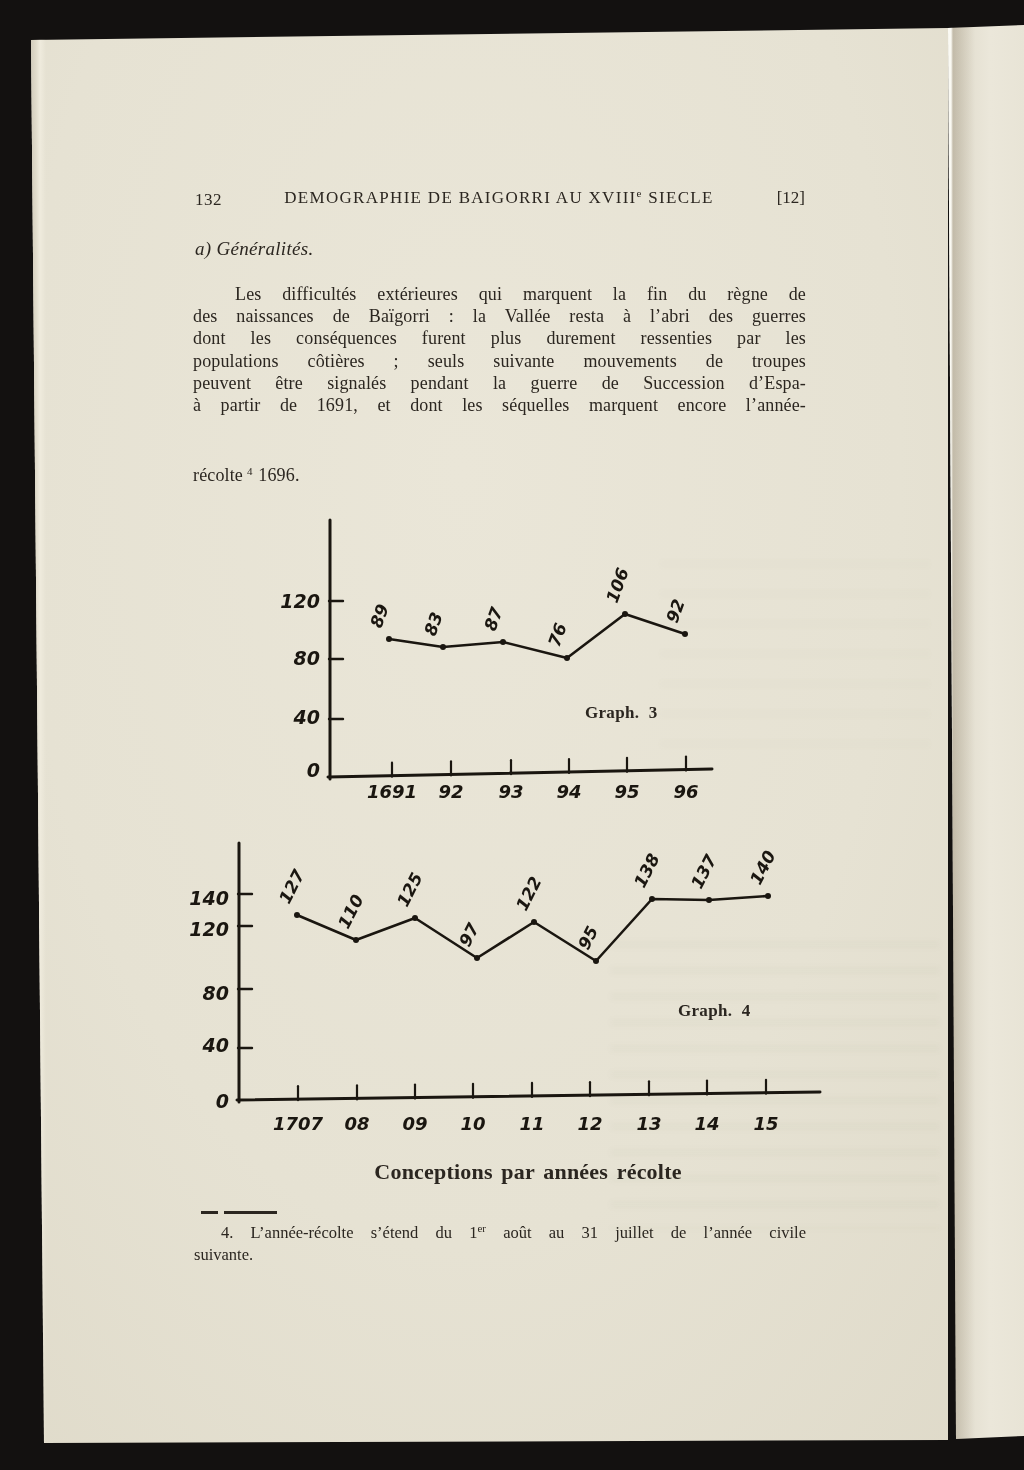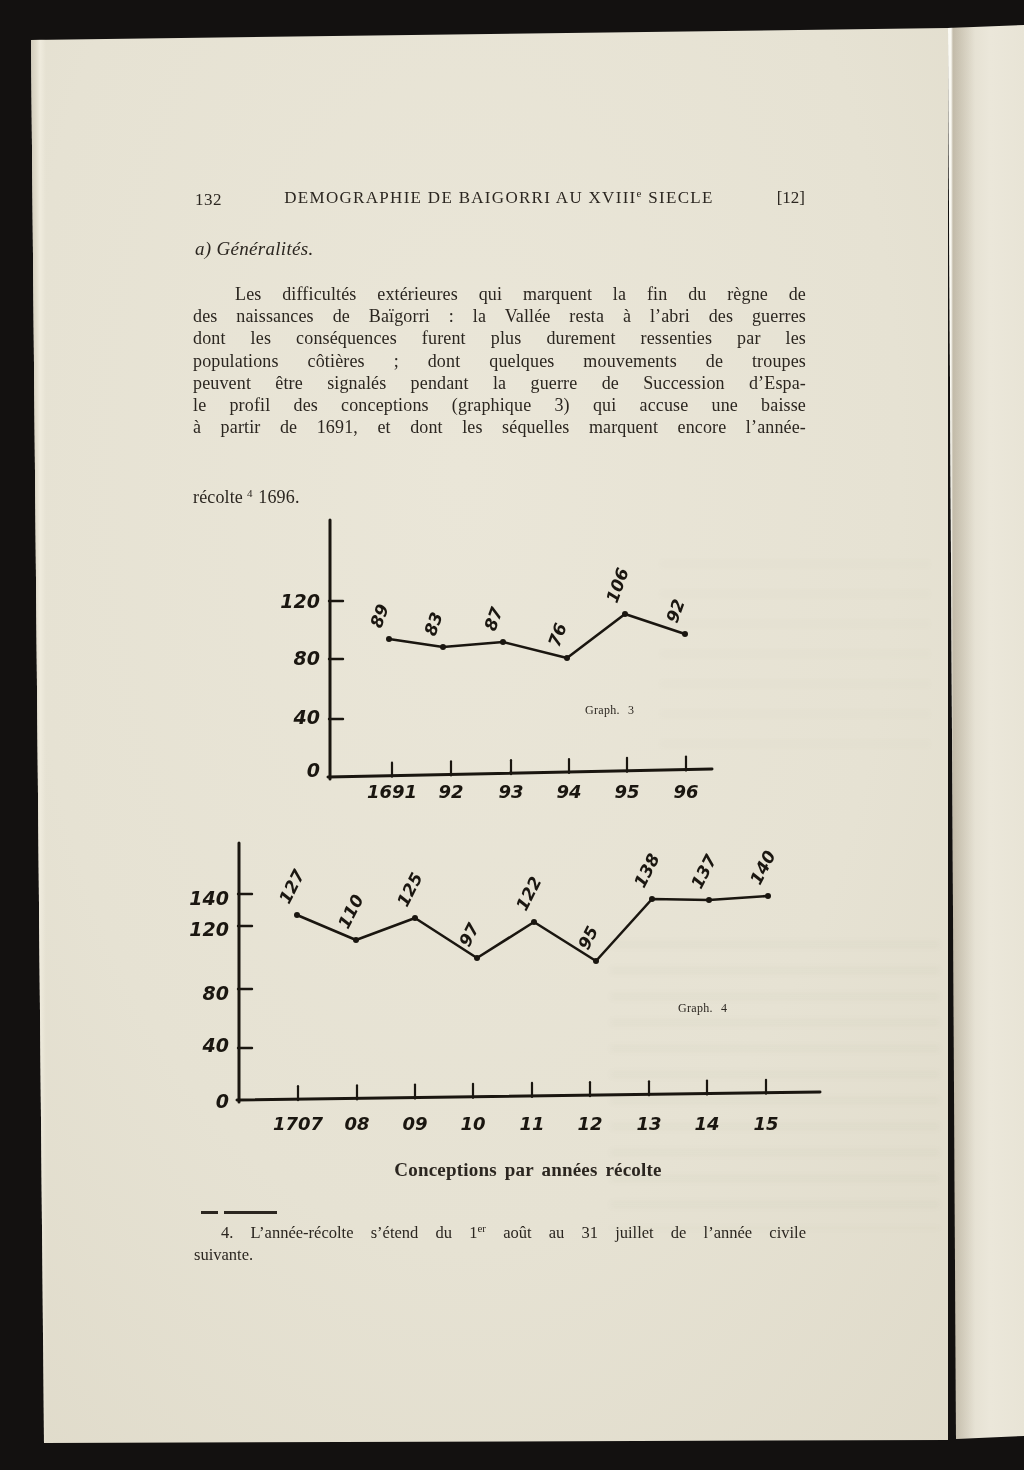--- a/index.html
+++ b/index.html
@@ -37,24 +37,24 @@
   .header-title{display:block;text-align:center;letter-spacing:1.3px;}
   .header-num{position:absolute;left:2px;top:2px;letter-spacing:.5px;}
   .header-ref{position:absolute;right:0px;top:0px;}
   .section-heading{left:195px;top:238px;font-size:19px;font-style:italic;letter-spacing:.3px;}
   .para{left:193px;top:283px;width:613px;font-size:18px;line-height:22.2px;}
   .para .ln{text-align:justify;text-align-last:justify;letter-spacing:.15px;}
   .para .ln.indent{text-indent:42px;}
   .para .ln.last{text-align-last:left;margin-top:48px;}
   sup.s{font-size:11px;vertical-align:6px;line-height:0;}
   sup.s.sp{margin-left:4px;margin-right:1px;}
-  .graph-title{font-weight:normal;font-size:12px;word-spacing:5px;letter-spacing:.3px;}
+  .graph-title{font-weight:bold;font-size:17px;word-spacing:5px;letter-spacing:.3px;}
   .gt3{left:585px;top:703px;}
   .gt4{left:678px;top:1001px;}
-  .caption{left:228px;top:1159px;width:600px;text-align:center;font-weight:bold;font-size:19px;word-spacing:3px;letter-spacing:.2px;}
+  .caption{left:228px;top:1159px;width:600px;text-align:center;font-weight:bold;font-size:22px;word-spacing:3px;letter-spacing:.2px;}
   .fn-rule{position:absolute;left:201px;top:1211px;width:76px;height:3px;
     background:linear-gradient(to right,#2b2620 0 17px,rgba(0,0,0,0) 17px 23px,#2b2620 23px 100%);}
   .fn1{left:194px;top:1221px;width:612px;font-size:16.5px;line-height:24px;text-indent:27px;text-align:justify;text-align-last:justify;}
   .fn2{left:194px;top:1245px;font-size:16.5px;}
   #charts{position:absolute;left:0;top:0;pointer-events:none;}
   #charts .hand{
     font-family:"DejaVu Sans",sans-serif;font-style:italic;font-weight:bold;
     fill:#1a1610;
   }
 </style>
@@ -71,23 +71,22 @@
   <span class="header-title"><span>DEMOGRAPHIE DE BAIGORRI AU XVIII</span><sup class="s">e</sup><span> SIECLE</span></span>
   <span class="header-ref">[12]</span>
 </div>
 
 <div class="txt section-heading">a) Généralités.</div>
 
 <div class="txt para">
   <div class="ln indent">Les difficultés extérieures qui marquent la fin du règne de</div>
   <div class="ln">des naissances de Baïgorri : la Vallée resta à l’abri des guerres</div>
   <div class="ln">dont les conséquences furent plus durement ressenties par les</div>
-  <div class="ln">populations côtières ; dont quelques mouvements de troupes</div>
+  <div class="ln">populations côtières ; seuls suivante mouvements de troupes</div>
   <div class="ln">peuvent être signalés pendant la guerre de Succession d’Espa-</div>
-  <div class="ln">le profil des conceptions (graphique 3) qui accuse une baisse</div>
   <div class="ln">à partir de 1691, et dont les séquelles marquent encore l’année-</div>
   <div class="ln last"><span>récolte</span><sup class="s sp">4</sup><span> 1696.</span></div>
 </div>
 
 <svg id="charts" width="1024" height="1470" viewBox="0 0 1024 1470">
     <g>
       <line x1="330" y1="520" x2="330" y2="779" stroke="#1a1610" stroke-width="3" stroke-linecap="round"></line>
       <line x1="328" y1="777" x2="712" y2="769" stroke="#1a1610" stroke-width="3" stroke-linecap="round"></line>
       <line x1="329" y1="601" x2="343" y2="601" stroke="#1a1610" stroke-width="2.4" stroke-linecap="round"></line>
       <text x="320" y="608" text-anchor="end" font-size="19" class="hand">120</text>

